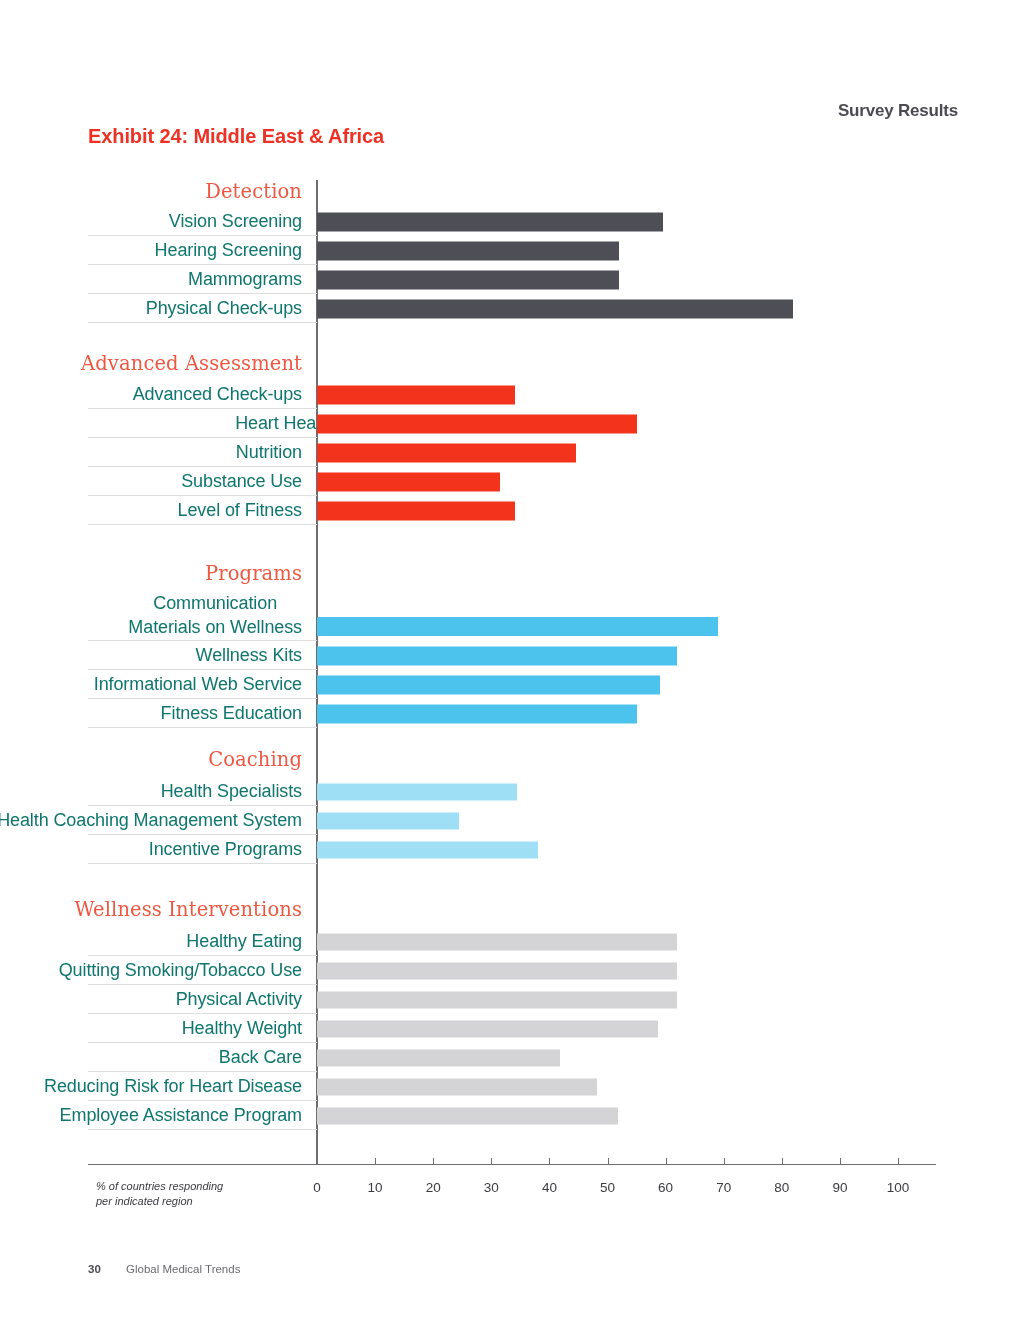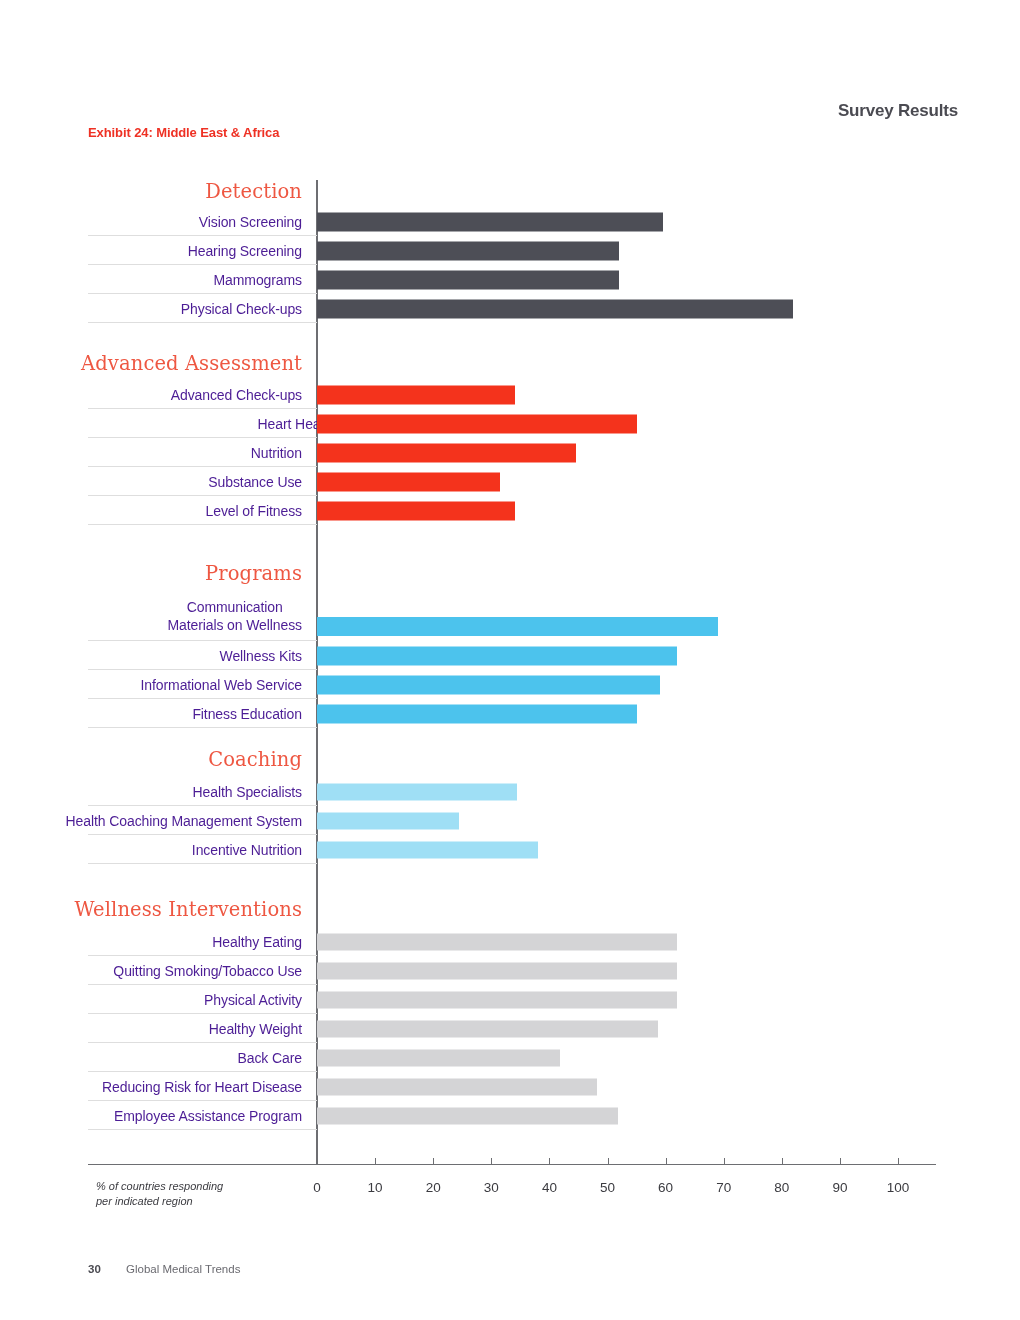--- a/index.html
+++ b/index.html
@@ -11,21 +11,21 @@
   .page{position:absolute;inset:0;}
 
   
   .running-head{
     position:absolute;top:101px;right:62px;
     font-size:17px;font-weight:bold;color:#4b4b52;
     letter-spacing:-0.2px;
   }
   .exhibit-title{
     position:absolute;left:88px;top:125px;
-    font-size:13px;font-weight:bold;color:#ee3124;
+    font-size:20px;font-weight:bold;color:#ee3124;
     letter-spacing:-0.1px;
   }
 
   
   .chart{
     position:absolute;left:0;top:180px;width:1020px;height:1000px;
   }
   .axis-line{
     position:absolute;left:316px;top:0px;width:2px;height:985px;
     background:#6d6e72;
@@ -42,21 +42,21 @@
     font-size:19.5px;color:#ee5742;white-space:nowrap;
     letter-spacing:0.1px;
   }
   .row{position:absolute;left:0;width:1020px;height:29px;}
   .row .rule{
     position:absolute;left:88px;bottom:0;width:229px;height:1px;
     background:#dedede;
   }
   .row .lbl{
     position:absolute;right:718px;top:50%;transform:translateY(-50%);
-    font-size:14px;color:#4c1d95;white-space:nowrap;text-align:right;
+    font-size:18px;color:#0f766e;white-space:nowrap;text-align:right;
     letter-spacing:-0.1px;line-height:1.32;
   }
   .row .lbl.two-line{
     top:50%;transform:translateY(-50%);text-align:center;
   }
   .bar{
     position:absolute;left:317px;top:50%;transform:translateY(-50%);
     height:19px;
   }
   .bar.thin{height:17px;}
@@ -165,21 +165,21 @@
           <div class="lbl">Health Specialists</div>
           <div class="bar thin" title="Health Specialists: 34.5%" style="width: 200.445px; background: rgb(159, 223, 245);"></div>
           <div class="rule"></div>
         </div>
         <div class="row" style="top: 626px; height: 29px;">
           <div class="lbl">Health Coaching Management System</div>
           <div class="bar thin" title="Health Coaching Management System: 24.5%" style="width: 142.345px; background: rgb(159, 223, 245);"></div>
           <div class="rule"></div>
         </div>
         <div class="row" style="top: 655px; height: 29px;">
-          <div class="lbl">Incentive Nutrition</div>
+          <div class="lbl">Incentive Programs</div>
           <div class="bar thin" title="Incentive Programs: 38%" style="width: 220.78px; background: rgb(159, 223, 245);"></div>
           <div class="rule"></div>
         </div>
         <div class="section-title" style="top: 718px;">Wellness Interventions</div>
         <div class="row" style="top: 747px; height: 29px;">
           <div class="lbl">Healthy Eating</div>
           <div class="bar thin" title="Healthy Eating: 62%" style="width: 360.22px; background: rgb(212, 212, 214);"></div>
           <div class="rule"></div>
         </div>
         <div class="row" style="top: 776px; height: 29px;">

